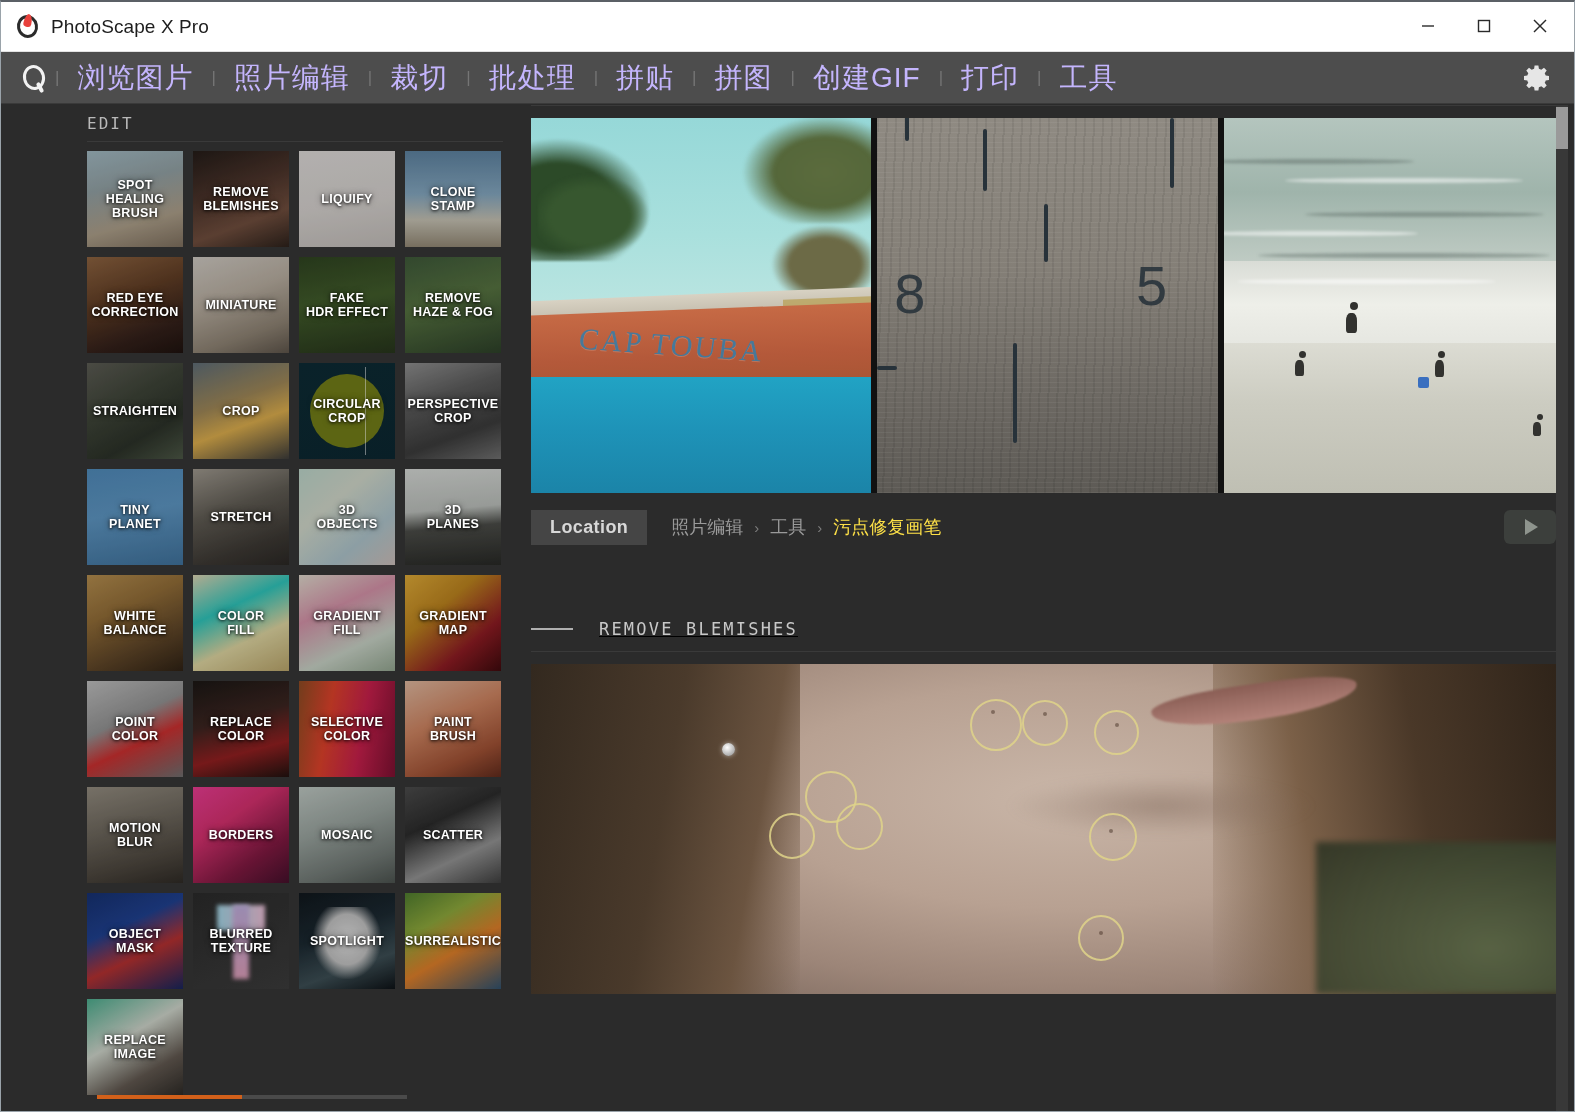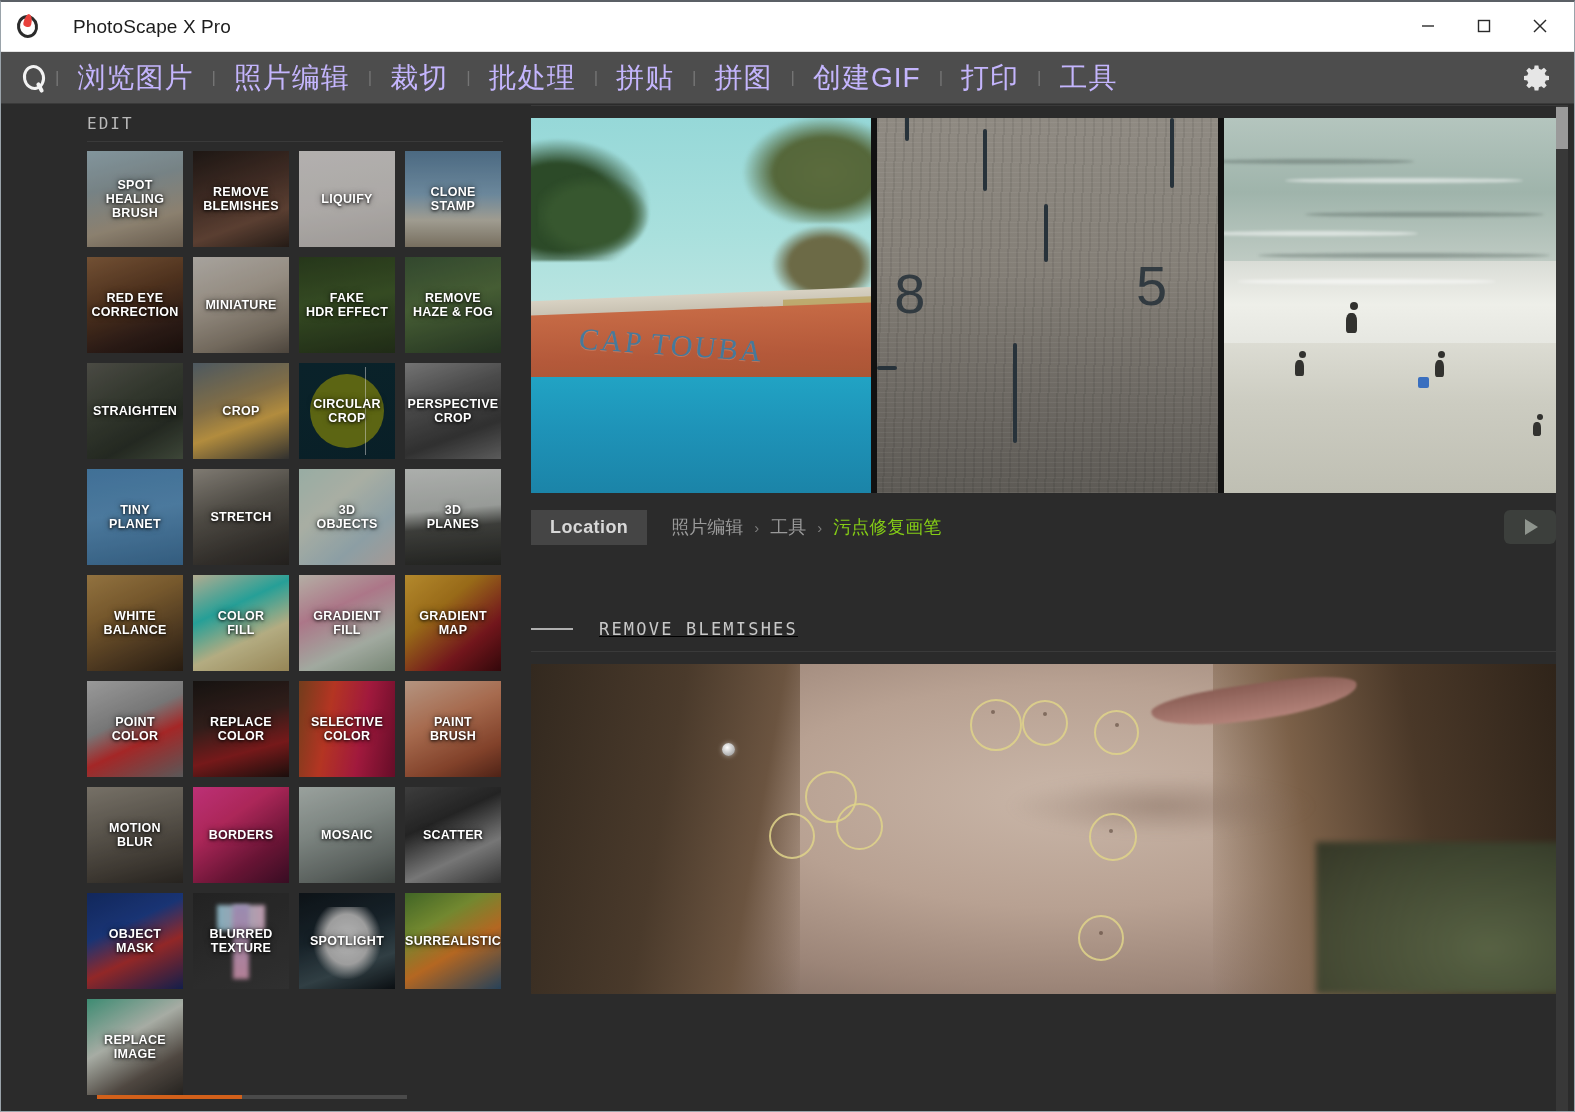--- a/index.html
+++ b/index.html
@@ -20,21 +20,20 @@
   }
 
   
   #titlebar {
     height: 50px;
     background: #ffffff;
     display: flex;
     align-items: center;
     position: relative;
     border-bottom: 1px solid #e2e2e2;
-    gap: 22px;
   }
   #app-logo {
     width: 26px; height: 26px;
     margin-left: 14px; margin-right: 10px;
     position: relative;
     flex: 0 0 auto;
   }
   #app-logo .ring {
     position: absolute; left: 2px; top: 1px;
     width: 21px; height: 23px;
@@ -290,21 +289,21 @@
     margin-right: 22px;
     font-weight: bold;
     letter-spacing: .4px;
   }
   #breadcrumb {
     display: flex; align-items: center;
     color: #9a9a9a;
     font-size: 18px;
   }
   #breadcrumb .crumb { padding: 0 2px; }
-  #breadcrumb .crumb.current { color: #84cc16; }
+  #breadcrumb .crumb.current { color: #fde047; }
   #breadcrumb .sep { padding: 0 9px; color: #7d7d7d; font-size: 15px; }
   #play-btn {
     position: absolute; right: 8px; top: 50%;
     transform: translateY(-50%);
     width: 52px; height: 34px;
     background: #3c3f3c;
     border-radius: 6px;
     display: flex; align-items: center; justify-content: center;
   }
   #play-btn .tri {

